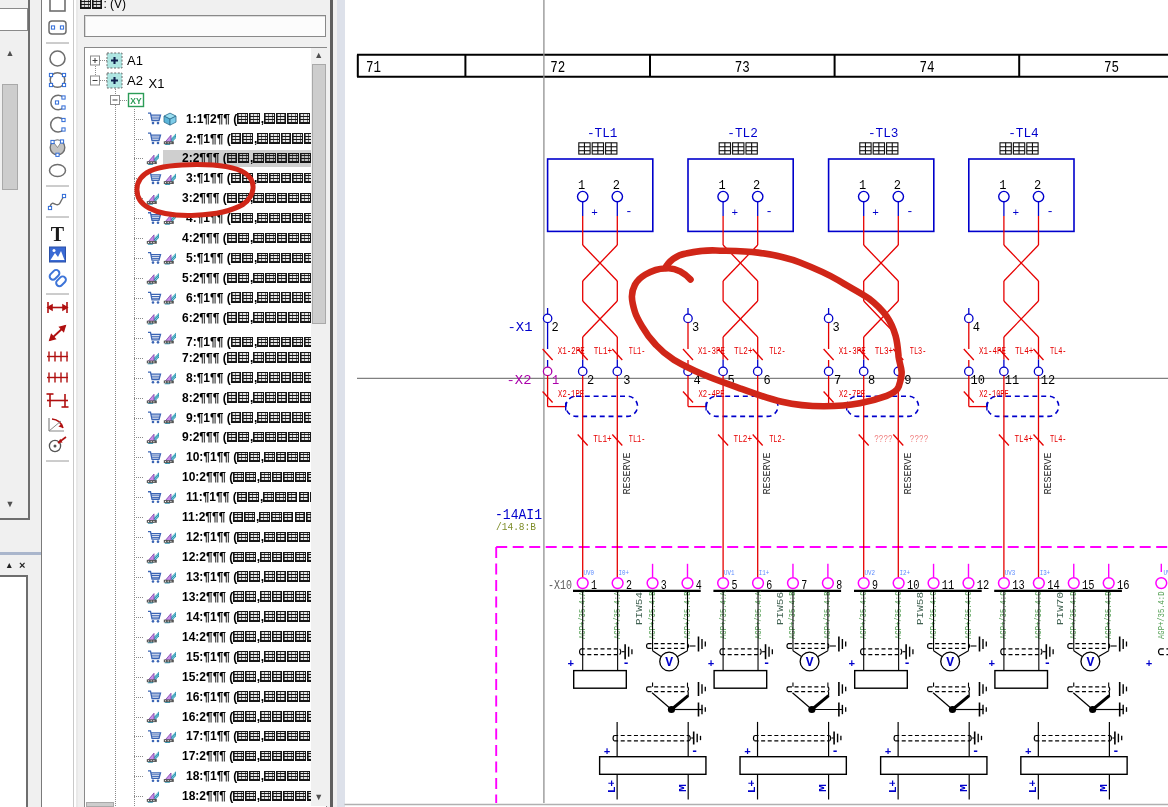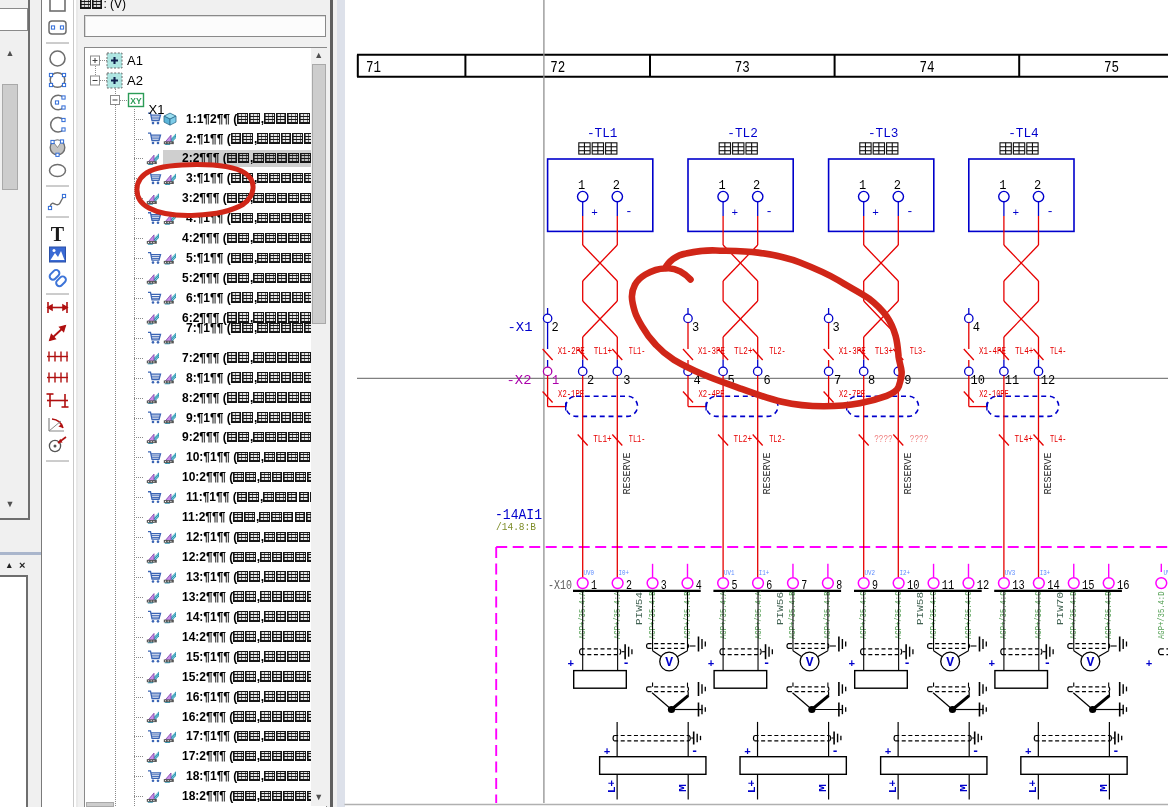--- a/index.html
+++ b/index.html
@@ -590,21 +590,21 @@
           <path d="M 3 12.3 L 12.3 3 M 5 12.5 L 12.5 5" stroke="#8fd8e4" stroke-width="0.9" fill="none"></path>
           <path d="M 1.5 10.8 L 8 3.2 L 8 10.8 Z" fill="#c98fe8" stroke="#7a3fa8" stroke-width="0.8"></path>
           <rect x="0.8" y="9.3" width="10" height="2.8" fill="#555"></rect>
           <circle cx="2.5" cy="10.7" r="0.6" fill="#fff"></circle>
           <circle cx="5.2" cy="10.7" r="0.6" fill="#fff"></circle>
           <circle cx="7.9" cy="10.7" r="0.6" fill="#fff"></circle>
         </g>
       </svg>
       <div class="row" style="left:42px;top:2.5px;font-weight:normal;font-size:13px">A1</div>
       <div class="row" style="left:42px;top:22.5px;font-weight:normal;font-size:13px">A2</div>
-      <div class="row" style="left:63.5px;top:52px;font-weight:normal;font-size:13px">X1</div>
+      <div class="row" style="left:63.5px;top:26px;font-weight:normal;font-size:13px">X1</div>
       <div class="doth" style="left:49px;top:70.6px;width:10px"></div>
       <div class="row" style="left:101px;top:60.599999999999994px">1:1¶2¶¶ (<i class="c"></i><i class="c"></i>,<i class="c"></i><i class="c"></i><i class="c"></i><i class="c"></i><i class="c"></i>,2</div>
       <div class="doth" style="left:49px;top:90.53px;width:10px"></div>
       <div class="row" style="left:101px;top:80.53px">2:¶1¶¶ (<i class="c"></i><i class="c"></i>,<i class="c"></i><i class="c"></i><i class="c"></i><i class="c"></i><i class="c"></i></div>
       <div class="doth" style="left:49px;top:110.45999999999998px;width:10px"></div>
       <div class="abs" style="left:78px;top:101.95999999999998px;width:150px;height:17px;background:#cfcfcf"></div>
       <div class="row" style="left:97px;top:100.45999999999998px">2:2¶¶¶ (<i class="c"></i><i class="c"></i>,<i class="c"></i><i class="c"></i><i class="c"></i><i class="c"></i><i class="c"></i>,2</div>
       <div class="doth" style="left:49px;top:130.39px;width:10px"></div>
       <div class="row" style="left:101px;top:120.38999999999999px">3:¶1¶¶ (<i class="c"></i><i class="c"></i>,<i class="c"></i><i class="c"></i><i class="c"></i><i class="c"></i><i class="c"></i></div>
       <div class="doth" style="left:49px;top:150.32px;width:10px"></div>
@@ -615,21 +615,21 @@
       <div class="row" style="left:97px;top:180.18px">4:2¶¶¶ (<i class="c"></i><i class="c"></i>,<i class="c"></i><i class="c"></i><i class="c"></i><i class="c"></i><i class="c"></i>,2</div>
       <div class="doth" style="left:49px;top:210.11px;width:10px"></div>
       <div class="row" style="left:101px;top:200.11px">5:¶1¶¶ (<i class="c"></i><i class="c"></i>,<i class="c"></i><i class="c"></i><i class="c"></i><i class="c"></i><i class="c"></i></div>
       <div class="doth" style="left:49px;top:230.03999999999996px;width:10px"></div>
       <div class="row" style="left:97px;top:220.03999999999996px">5:2¶¶¶ (<i class="c"></i><i class="c"></i>,<i class="c"></i><i class="c"></i><i class="c"></i><i class="c"></i><i class="c"></i>,2</div>
       <div class="doth" style="left:49px;top:249.97000000000003px;width:10px"></div>
       <div class="row" style="left:101px;top:239.97000000000003px">6:¶1¶¶ (<i class="c"></i><i class="c"></i>,<i class="c"></i><i class="c"></i><i class="c"></i><i class="c"></i><i class="c"></i></div>
       <div class="doth" style="left:49px;top:269.9px;width:10px"></div>
       <div class="row" style="left:97px;top:259.9px">6:2¶¶¶ (<i class="c"></i><i class="c"></i>,<i class="c"></i><i class="c"></i><i class="c"></i><i class="c"></i><i class="c"></i>,2</div>
       <div class="doth" style="left:49px;top:289.83px;width:10px"></div>
-      <div class="row" style="left:101px;top:270px">7:¶1¶¶ (<i class="c"></i><i class="c"></i>,<i class="c"></i><i class="c"></i><i class="c"></i><i class="c"></i><i class="c"></i></div>
+      <div class="row" style="left:101px;top:284px">7:¶1¶¶ (<i class="c"></i><i class="c"></i>,<i class="c"></i><i class="c"></i><i class="c"></i><i class="c"></i><i class="c"></i></div>
       <div class="doth" style="left:49px;top:309.76px;width:10px"></div>
       <div class="row" style="left:97px;top:299.76px">7:2¶¶¶ (<i class="c"></i><i class="c"></i>,<i class="c"></i><i class="c"></i><i class="c"></i><i class="c"></i><i class="c"></i>,2</div>
       <div class="doth" style="left:49px;top:329.68999999999994px;width:10px"></div>
       <div class="row" style="left:101px;top:319.68999999999994px">8:¶1¶¶ (<i class="c"></i><i class="c"></i>,<i class="c"></i><i class="c"></i><i class="c"></i><i class="c"></i><i class="c"></i></div>
       <div class="doth" style="left:49px;top:349.62px;width:10px"></div>
       <div class="row" style="left:97px;top:339.62px">8:2¶¶¶ (<i class="c"></i><i class="c"></i>,<i class="c"></i><i class="c"></i><i class="c"></i><i class="c"></i><i class="c"></i>,2</div>
       <div class="doth" style="left:49px;top:369.54999999999995px;width:10px"></div>
       <div class="row" style="left:101px;top:359.54999999999995px">9:¶1¶¶ (<i class="c"></i><i class="c"></i>,<i class="c"></i><i class="c"></i><i class="c"></i><i class="c"></i><i class="c"></i></div>
       <div class="doth" style="left:49px;top:389.48px;width:10px"></div>
       <div class="row" style="left:97px;top:379.48px">9:2¶¶¶ (<i class="c"></i><i class="c"></i>,<i class="c"></i><i class="c"></i><i class="c"></i><i class="c"></i><i class="c"></i>,2</div>

